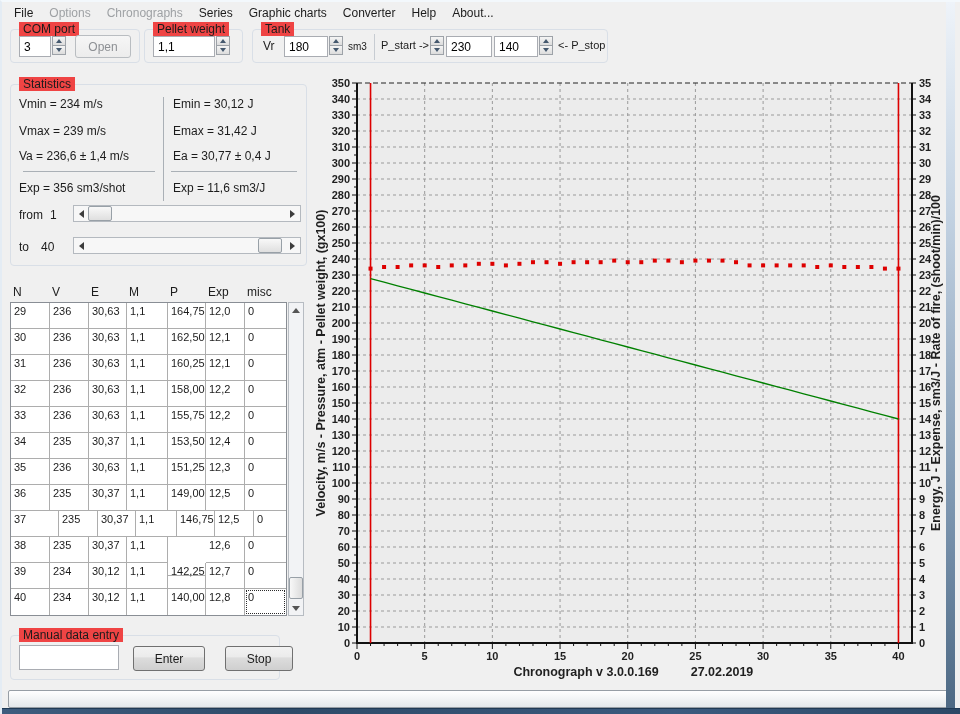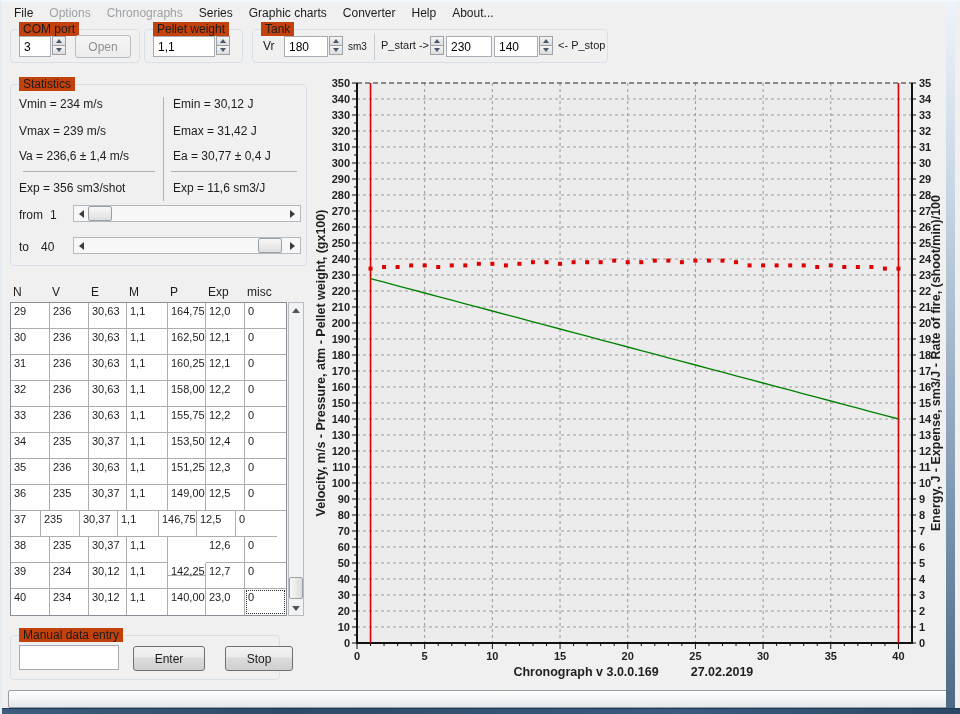--- a/index.html
+++ b/index.html
@@ -8,21 +8,21 @@
   #app { position:relative; width:960px; height:714px; background:#f0f0f0;
          border-left:2px solid #e4ecf4; border-top:2px solid #f3f8fc; }
 
   
   #menubar { position:absolute; left:4px; top:2px; height:18px; display:flex; align-items:center; }
   .menu-item { padding:1px 8px; cursor:default; white-space:nowrap; }
   .menu-item.disabled { color:#9ea1a4; }
 
   
   .gb { position:absolute; border:1px solid #d9dfe7; border-radius:4px; }
-  .gb-label { position:absolute; top:-8px; left:8px; background:#c2410c; padding:0 4px; white-space:nowrap; }
+  .gb-label { position:absolute; top:-8px; left:8px; background:#ef4444; padding:0 4px; white-space:nowrap; }
 
   
   .tf { position:absolute; background:#fff; border:1px solid #a9acb2; font-family:inherit;
         font-size:12px; padding:1px 4px; }
   .btn { position:absolute; border:1px solid #707070; border-radius:3px; text-align:center;
          font-family:inherit; font-size:12px; color:#1c1c1c; cursor:default;
          background:linear-gradient(to bottom,#f2f2f2 0%,#ebebeb 45%,#dddddd 46%,#cfcfcf 100%); }
   .btn.disabled { color:#8d9094; border-color:#b9bdc1;
          background:linear-gradient(to bottom,#f6f6f6,#ececec); }
   .spin { position:absolute; width:14px; height:21px; }
@@ -263,21 +263,21 @@
       <div class="trow">
         <div class="tcell" style="width: 39px;">36</div>
         <div class="tcell" style="width: 39px;">235</div>
         <div class="tcell" style="width: 38px;">30,37</div>
         <div class="tcell" style="width: 41px;">1,1</div>
         <div class="tcell" style="width: 38px;">149,00</div>
         <div class="tcell" style="width: 39px;">12,5</div>
         <div class="tcell" style="width: 41px;">0</div>
       </div>
       <div class="trow">
-        <div class="tcell" style="width: 30px;">37</div>
+        <div class="tcell" style="width: 48px;">37</div>
         <div class="tcell" style="width: 39px;">235</div>
         <div class="tcell" style="width: 38px;">30,37</div>
         <div class="tcell" style="width: 41px;">1,1</div>
         <div class="tcell" style="width: 38px;">146,75</div>
         <div class="tcell" style="width: 39px;">12,5</div>
         <div class="tcell" style="width: 41px;">0</div>
       </div>
       <div class="trow">
         <div class="tcell" style="width: 39px;">38</div>
         <div class="tcell" style="width: 39px;">235</div>
@@ -295,21 +295,21 @@
         <div class="tcell" style="width: 38px;">142,25</div>
         <div class="tcell" style="width: 39px;">12,7</div>
         <div class="tcell" style="width: 41px;">0</div>
       </div>
       <div class="trow">
         <div class="tcell" style="width: 39px;">40</div>
         <div class="tcell" style="width: 39px;">234</div>
         <div class="tcell" style="width: 38px;">30,12</div>
         <div class="tcell" style="width: 41px;">1,1</div>
         <div class="tcell" style="width: 38px;">140,00</div>
-        <div class="tcell" style="width: 39px;">23,0</div>
+        <div class="tcell" style="width: 39px;">12,8</div>
         <div class="tcell focus" style="width: 41px;">0</div>
       </div>
     </div>
   <div id="vscroll">
     <div class="vs-arrow" style="top:0;">
         <div class="tri-u"></div>
       </div>
     <div id="vs-thumb"></div>
     <div class="vs-arrow" style="bottom:0;">
         <div class="tri-d"></div>

